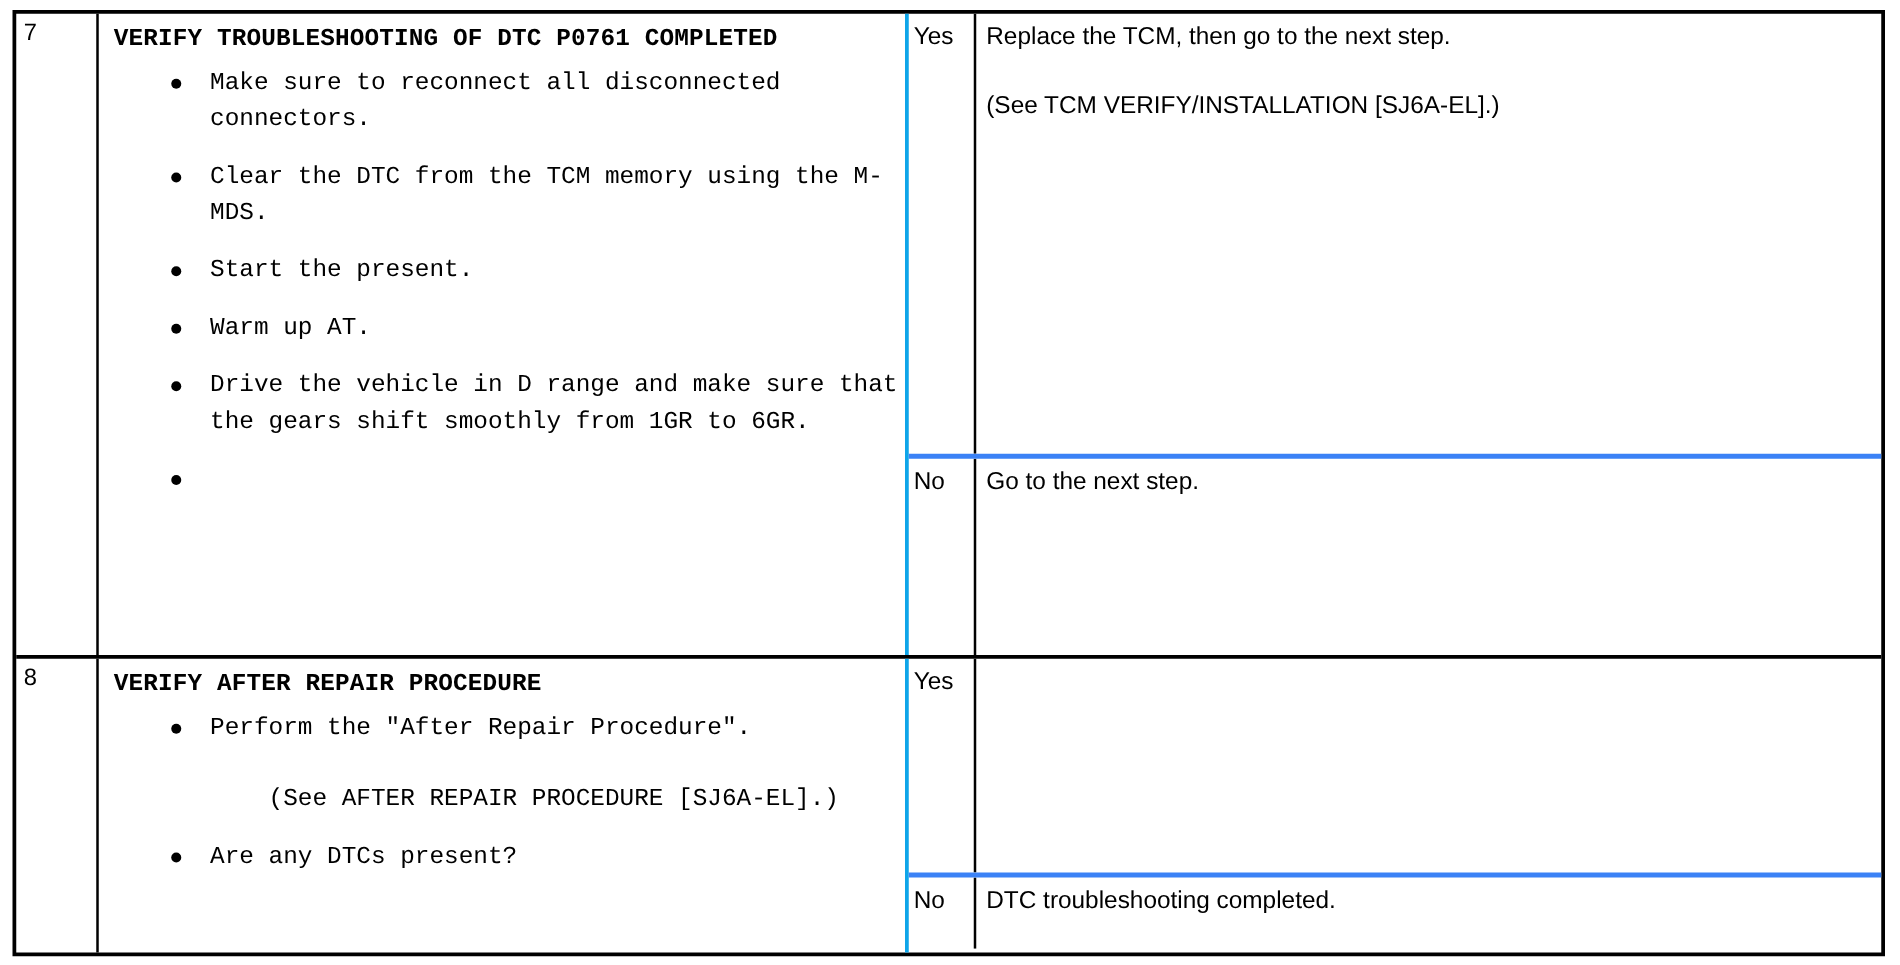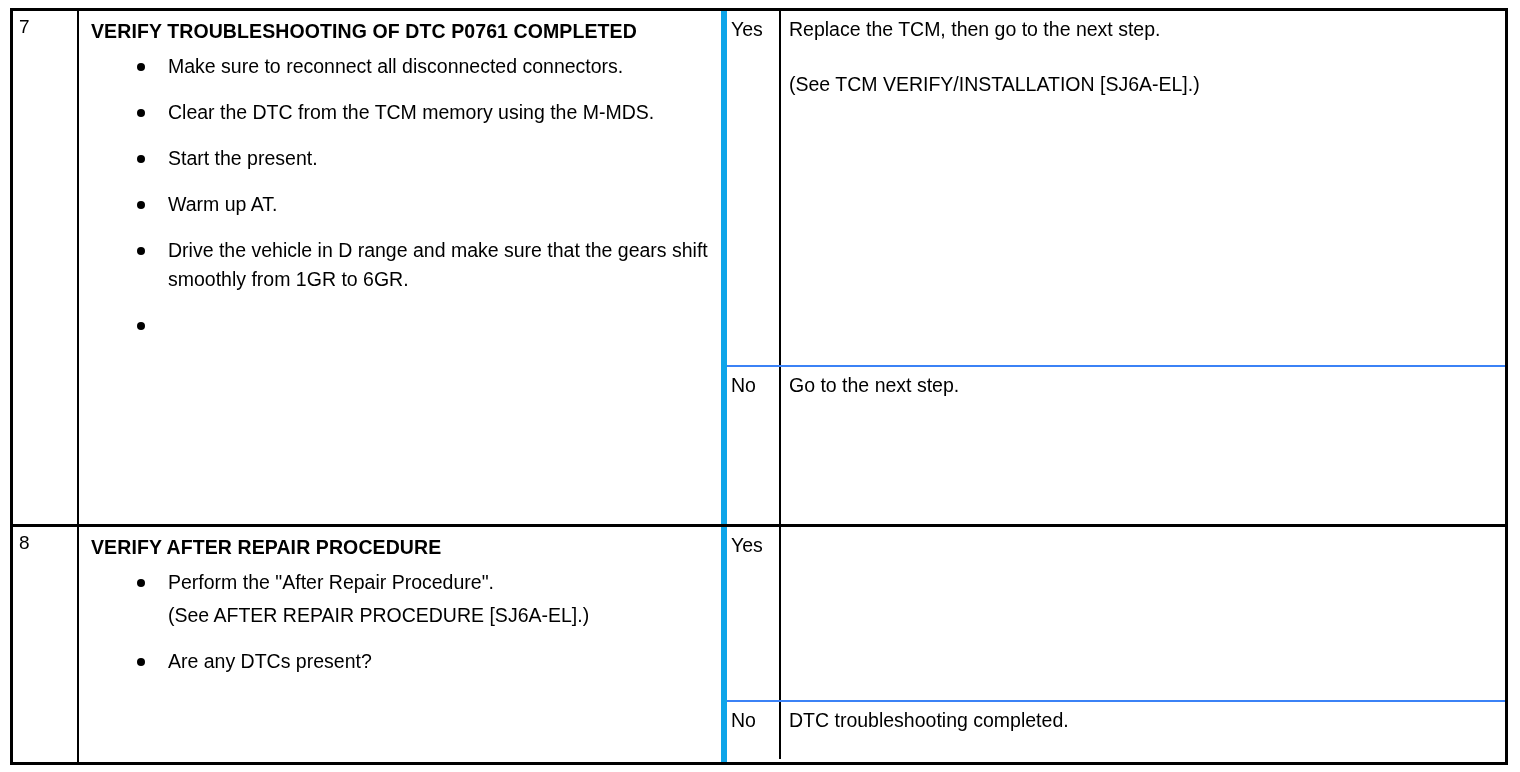--- a/index.html
+++ b/index.html
@@ -62,23 +62,24 @@
     border-right: 2px solid #000000;
     padding: 5px 0 0 6px;
     font-size: 19px;
     line-height: 22px;
   }
 
   
   .cell-action {
     flex: 1 1 auto;
     box-sizing: border-box;
-    border-right: 6px solid #0ea5e9;
+    border-right: 3px solid #0ea5e9;
     padding: 6px 6px 4px 12px;
     overflow: hidden;
+    font-family: Liberation Mono, monospace;
   }
 
   .action-title {
     font-size: 19.5px;
     font-weight: bold;
     line-height: 29px;
     letter-spacing: 0.1px;
     margin: 0 0 6px 0;
     max-width: 600px;
   }
@@ -101,39 +102,40 @@
     position: absolute;
     left: 2px;
     top: 11px;
     width: 8px;
     height: 8px;
     background: #000000;
     border-radius: 50%;
   }
   .bullet-sub {
     display: block;
-    margin-top: 4px;
+    margin-top: 28px;
+    text-align: center;
   }
 
   
   .cell-results {
     flex: 0 0 778px;
     width: 778px;
     box-sizing: border-box;
     display: flex;
     flex-direction: column;
   }
   .result-block {
     display: flex;
     align-items: stretch;
     box-sizing: border-box;
     overflow: hidden;
   }
   .result-block.divided {
-    border-bottom: 2px solid #3b82f6;
+    border-bottom: 4px solid #3b82f6;
   }
 
   
   .r7-yes { height: 357px; }
   .r7-no  { height: 157px; }
   
   .r8-yes { height: 175px; }
   .r8-no  { height: 57px; }
 
   .yesno {

